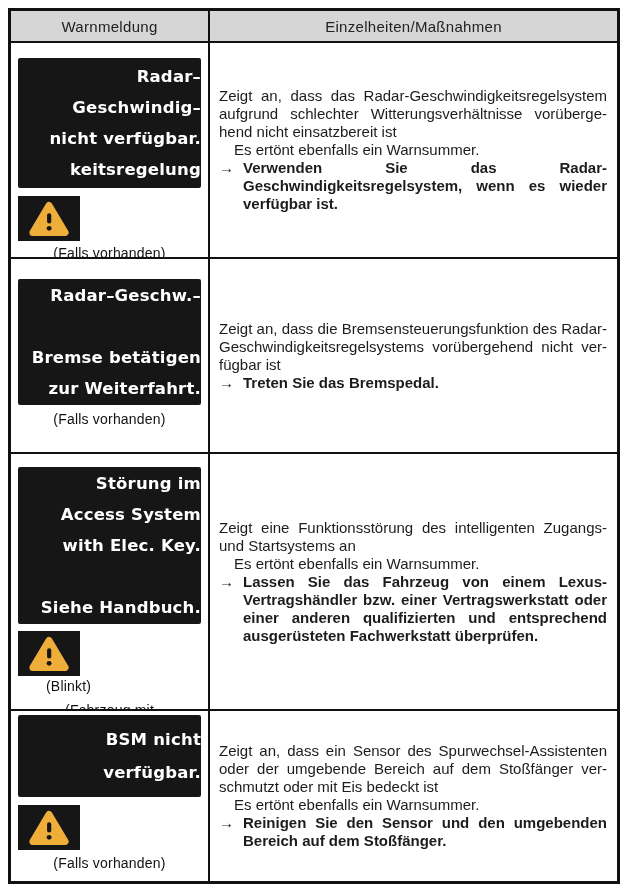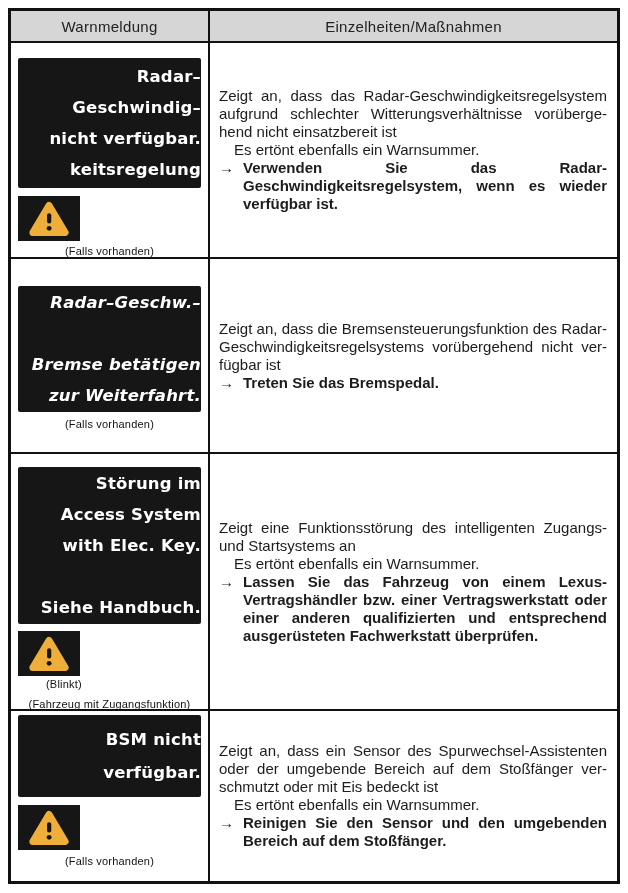--- a/index.html
+++ b/index.html
@@ -31,30 +31,30 @@
   
   .cell.left { padding:0 7px; }
   .display {
     background:#161616; color:#fff; border-radius:2px;
     display:flex; flex-direction:column; justify-content:center; align-items:flex-end;
     font-size:16.5px; font-weight:600; letter-spacing:0.2px;
     font-family:"DejaVu Sans", sans-serif;
   }
   .dline { display:flex; align-items:center; justify-content:center; }
   .d1 { margin-top:15px; height:130px; } .d1 .dline{ height:31px; }
-  .d2 { margin-top:27px; height:126px;font-style:italic; } .d2 .dline{ height:31px; }
+  .d2 { margin-top:20px; height:126px; } .d2 .dline{ height:31px; }
   .d3 { margin-top:13px; height:157px; } .d3 .dline{ height:31px; }
   .d4 { margin-top:4px; height:82px;  } .d4 .dline{ height:33px; }
   .warn-box {
     width:62px; height:45px; background:#161616;
     display:flex; align-items:center; justify-content:center;
   }
   .wb1 { margin-top:8px; } .wb3 { margin-top:7px; } .wb4 { margin-top:8px; }
   .caption {
-    font-size:11px; color:#111; letter-spacing:0.2px;
+    font-size:14px; color:#111; letter-spacing:0.2px;
   }
   .cap-center { text-align:center; margin-top:4px; }
   .cap-left   { text-align:left; margin-left:28px; margin-top:2px; }
   .cap-variant{ text-align:center; margin-top:8px; }
   
   .cell.right {
     padding:0 10px 0 9px;
     display:flex; flex-direction:column; justify-content:center;
     font-size:15px; line-height:18px; color:#1c1c1c;
   }

